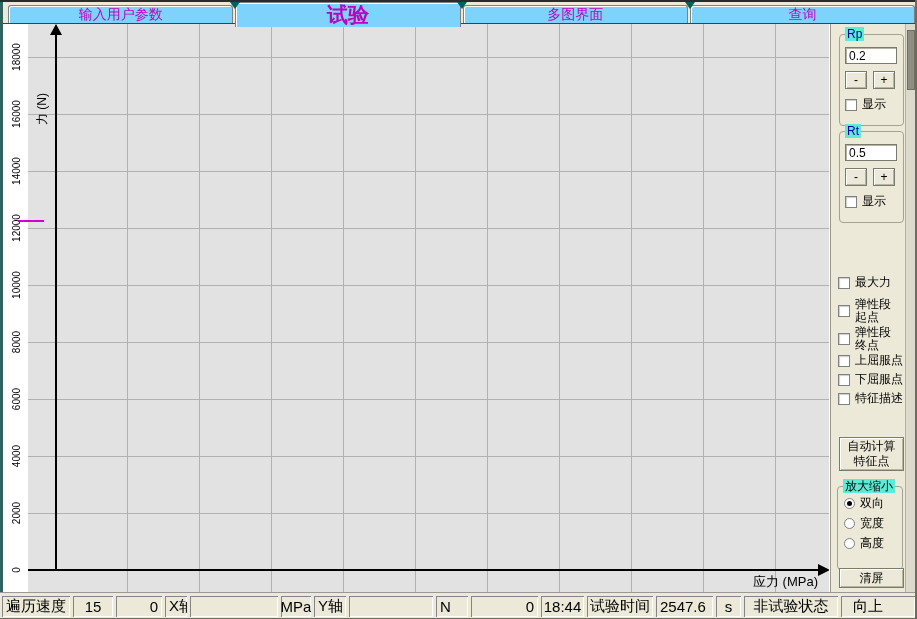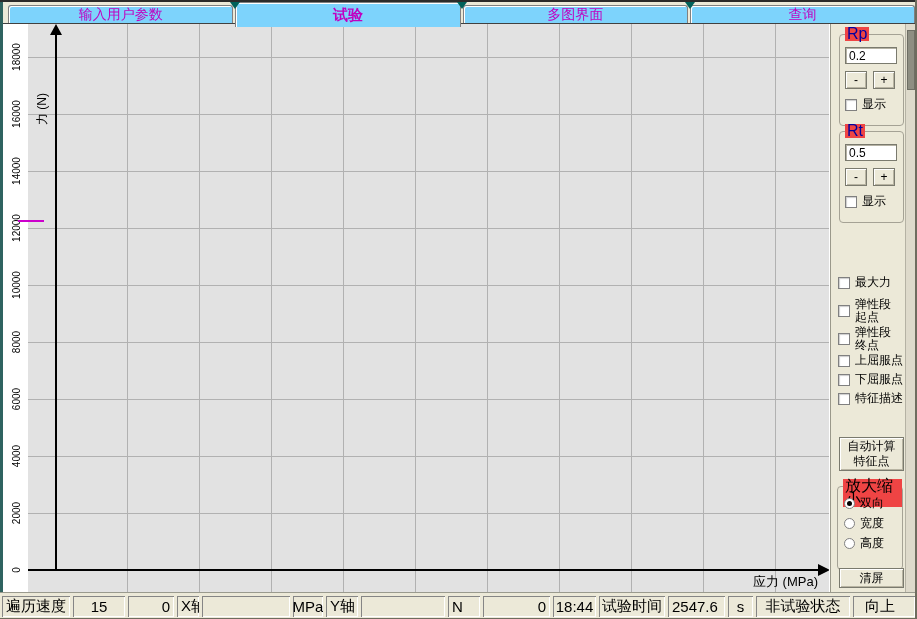--- a/index.html
+++ b/index.html
@@ -9,42 +9,42 @@
 
   
   .frame-top { position:absolute; left:0; top:0; width:917px; height:2px; background:#2b2b2b; }
   .frame-left { position:absolute; left:0; top:2px; width:3px; height:590px; background:#2f6360; }
   .frame-right { position:absolute; left:915px; top:0; width:2px; height:619px; background:#6e6c5e; }
   .frame-bottom { position:absolute; left:0; top:618px; width:917px; height:1px; background:#6e6c5e; }
 
   
   .tabbar { position:absolute; left:3px; top:2px; width:912px; height:22px; display:flex; gap:2px; padding-left:5px; border-bottom:1px solid #404040; background:#ece9d8; }
   .tab { flex:1; display:flex; align-items:center; justify-content:center; color:#c000c0; font-size:14px; background:#7dd3fc; border:1px solid #808080; border-bottom:none; border-radius:3px 3px 0 0; margin-top:3px; box-shadow:inset 1px 1px 0 #fff; cursor:default; white-space:nowrap; overflow:hidden; }
-  .tab.checked { margin-top:0; height:25px; font-weight:bold; font-size:15px; z-index:2; }
+  .tab.checked { margin-top:0; height:25px; font-weight:bold; font-size:21px; z-index:2; }
   .tab-marker { position:absolute; top:0; width:0; height:0; border-left:5px solid transparent; border-right:5px solid transparent; border-top:7px solid #00615a; z-index:3; }
 
   
   .content { position:absolute; left:3px; top:24px; width:912px; height:568px; }
   .tick-strip { position:absolute; left:0; top:0; width:25px; height:568px; background:#fff; overflow:hidden; }
   .tick { position:absolute; left:13px; transform:translate(-50%,-50%) rotate(-90deg); font-size:10px; color:#000; white-space:nowrap; letter-spacing:0; }
   .plot { position:absolute; left:25px; top:0; width:802px; height:568px; background:#e2e2e2; overflow:hidden; border-right:1px solid #fff; }
   .vgrid { position:absolute; top:0; width:1px; height:568px; background:#b1b1b1; }
   .hgrid { position:absolute; left:0; width:802px; height:1px; background:#b1b1b1; }
   .yaxis { position:absolute; left:27px; top:8px; width:2px; height:538px; background:#000; }
   .yarrow { position:absolute; left:22px; top:0; width:0; height:0; border-left:6px solid transparent; border-right:6px solid transparent; border-bottom:11px solid #000; }
   .xaxis { position:absolute; left:0; top:545px; width:794px; height:2px; background:#000; }
   .xarrow { position:absolute; left:790px; top:540px; width:0; height:0; border-top:6px solid transparent; border-bottom:6px solid transparent; border-left:12px solid #000; }
   .ylabel { position:absolute; left:14px; top:85px; transform:translate(-50%,-50%) rotate(-90deg); font-size:12px; white-space:nowrap; color:#000; }
   .xlabel { position:absolute; left:630px; top:549px; width:160px; text-align:right; font-size:13px; color:#000; }
   .marker-line { position:absolute; left:15px; top:196px; width:26px; height:2px; background:#cc00cc; z-index:3; }
 
   
   .rpanel { position:absolute; left:827px; top:0; width:75px; height:568px; background:#ece9d8; border-left:1px solid #9a988a; font-size:12px; }
   .group { position:absolute; left:8px; width:65px; border:1px solid #a5a295; border-radius:4px; }
-  .group-legend { position:absolute; top:-8px; left:5px; background:#ef4444; color:#0000a0; font-size:16px; padding:0 2px; line-height:14px; }
+  .group-legend { position:absolute; top:-8px; left:5px; background:#5eead4; color:#0000a0; font-size:12px; padding:0 2px; line-height:14px; }
   .group-legend.dark { color:#000; }
   .tinput { position:absolute; left:5px; top:12px; width:52px; height:17px; background:#fff; border:1px solid #7a7a6e; box-shadow:inset 1px 1px 0 #b5b2a4; font-size:12px; padding:0 3px; font-family:"Liberation Sans",sans-serif; }
   .btn3d { background:#ece9d8; border:1px solid #7a7a6e; box-shadow:inset 1px 1px 0 #fff, inset -1px -1px 0 #b8b4a2; font-size:12px; color:#000; font-family:"Liberation Sans",sans-serif; cursor:default; }
   .stepbtn { position:absolute; top:36px; width:22px; height:18px; }
   .cbox { width:12px; height:12px; min-width:12px; background:#fff; border:1px solid #808080; box-shadow:inset 1px 1px 1px rgba(0,0,0,.2); }
   .cbrow { position:absolute; display:flex; align-items:center; gap:5px; }
   .cb-label { font-size:12px; color:#000; white-space:pre-line; line-height:13px; }
   .radio { width:11px; height:11px; min-width:11px; border-radius:50%; background:#fff; border:1px solid #808080; }
   .radio.checked::after { content:''; display:block; width:5px; height:5px; border-radius:50%; background:#000; margin:2px auto; }
   .autocalc { position:absolute; left:8px; top:413px; width:65px; height:34px; white-space:pre-line; line-height:15px; }
@@ -195,21 +195,21 @@
       <button class="btn3d clearbtn">清屏</button>
     </div>
 
     <div class="vscroll">
       <div class="vscroll-thumb"></div>
     </div>
   </div>
 
   <div class="statusbar">
     <div class="scell sc-left" style="width:68px">遍历速度</div>
-    <div class="scell sc-center" style="width:52px">15</div>
+    <div class="scell sc-center" style="width:40px">15</div>
     <div class="scell sc-right" style="width:46px">0</div>
     <div class="scell sc-left" style="width:22px">X轴</div>
     <div class="scell sc-left" style="width:88px"></div>
     <div class="scell sc-center" style="width:30px">MPa</div>
     <div class="scell sc-left" style="width:32px">Y轴</div>
     <div class="scell sc-left" style="width:84px"></div>
     <div class="scell sc-left" style="width:32px">N</div>
     <div class="scell sc-right" style="width:67px">0</div>
     <div class="scell sc-center" style="width:43px">18:44</div>
     <div class="scell sc-center" style="width:66px">试验时间</div>

